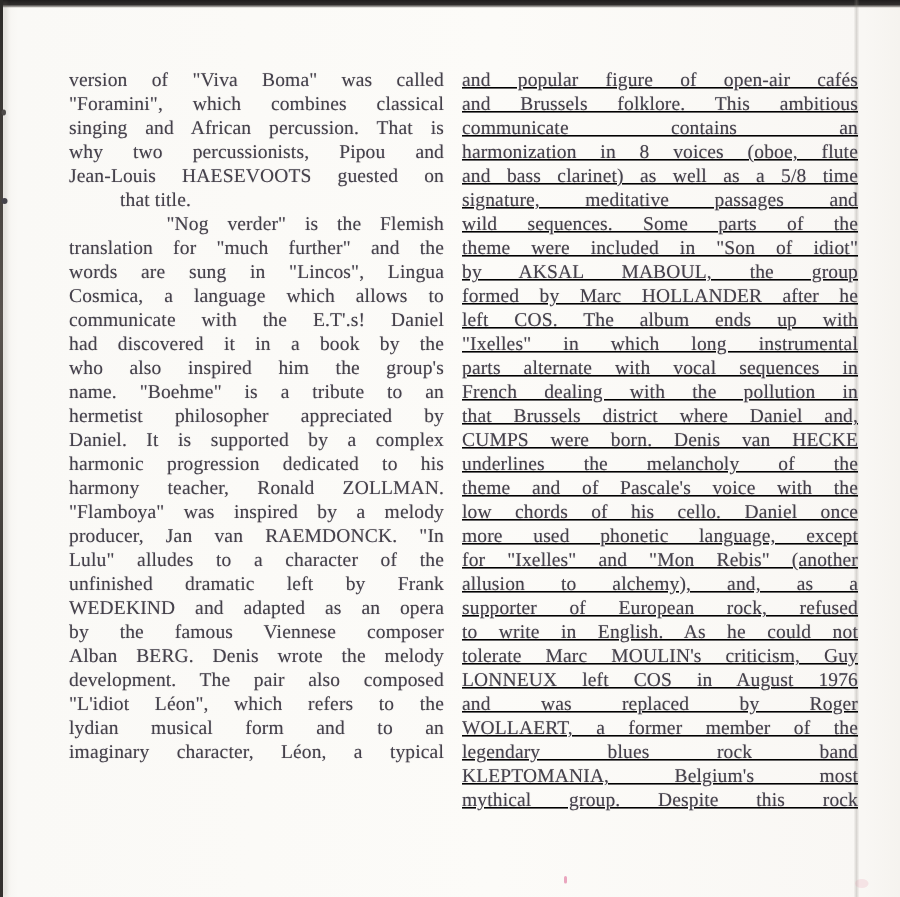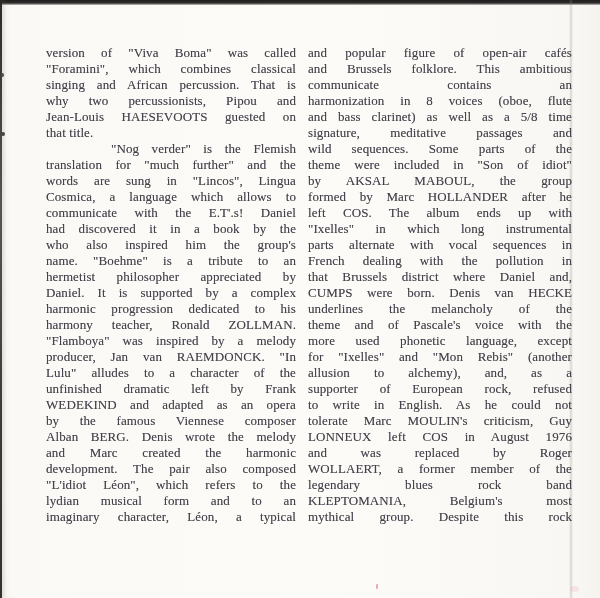--- a/index.html
+++ b/index.html
@@ -33,32 +33,32 @@
   .speck-a { left: 1px; top: 73px;  width: 3px; height: 4px; background: #4e4b49; }
   .speck-b { left: 1px; top: 132px; width: 4px; height: 4px; background: #45434a; }
   .speck-pink-1 { left: 376px; top: 584px; width: 2px; height: 5px; background: rgba(224,121,160,0.65); border-radius: 1px; }
   .speck-pink-2 { left: 570px; top: 586px; width: 9px; height: 6px; background: rgba(232,150,172,0.20); }
   
   .text-columns {
     position: absolute; left: 46px; top: 45px;
     display: flex; gap: 12px;
   }
   .column { width: 250px; }
-  .column-right { width: 264px; }
+  .column-right { width: 264px; text-decoration: underline; }
   .line {
     height: 16px; line-height: 16px;
     font-size: 13px;
     color: rgba(63, 58, 69, 0.94);
     text-shadow: 0 0 0.6px rgba(63,58,69,0.45);
     text-align: justify;
     text-align-last: justify;
     letter-spacing: 0.1px;
   }
   .line.indent { padding-left: 65px; }
-  .line.para-end { text-align-last: left; }
+  .line.para-end { text-align-last: left; margin-left: 34px; }
 </style>
 </head>
 <body>
 
 <div class="page">
   <div class="edge-top"></div>
   <div class="edge-left"></div>
   <div class="crease-right"></div>
   <div class="speck speck-a"></div>
   <div class="speck speck-b"></div>
@@ -85,21 +85,20 @@
         <div class="line">Daniel. It is supported by a complex</div>
         <div class="line">harmonic progression dedicated to his</div>
         <div class="line">harmony teacher, Ronald ZOLLMAN.</div>
         <div class="line">"Flamboya" was inspired by a melody</div>
         <div class="line">producer, Jan van RAEMDONCK. "In</div>
         <div class="line">Lulu" alludes to a character of the</div>
         <div class="line">unfinished dramatic left by Frank</div>
         <div class="line">WEDEKIND and adapted as an opera</div>
         <div class="line">by the famous Viennese composer</div>
         <div class="line">Alban BERG. Denis wrote the melody</div>
-        <div class="line">and Marc created the harmonic</div>
         <div class="line">development. The pair also composed</div>
         <div class="line">"L'idiot Léon", which refers to the</div>
         <div class="line">lydian musical form and to an</div>
         <div class="line">imaginary character, Léon, a typical</div>
       </div>
     <div class="column column-right">
         <div class="line">and popular figure of open-air cafés</div>
         <div class="line">and Brussels folklore. This ambitious</div>
         <div class="line">communicate contains an</div>
         <div class="line">harmonization in 8 voices (oboe, flute</div>
@@ -110,20 +109,21 @@
         <div class="line">by AKSAL MABOUL, the group</div>
         <div class="line">formed by Marc HOLLANDER after he</div>
         <div class="line">left COS. The album ends up with</div>
         <div class="line">"Ixelles" in which long instrumental</div>
         <div class="line">parts alternate with vocal sequences in</div>
         <div class="line">French dealing with the pollution in</div>
         <div class="line">that Brussels district where Daniel and,</div>
         <div class="line">CUMPS were born. Denis van HECKE</div>
         <div class="line">underlines the melancholy of the</div>
         <div class="line">theme and of Pascale's voice with the</div>
+        <div class="line">low chords of his cello. Daniel once</div>
         <div class="line">more used phonetic language, except</div>
         <div class="line">for "Ixelles" and "Mon Rebis" (another</div>
         <div class="line">allusion to alchemy), and, as a</div>
         <div class="line">supporter of European rock, refused</div>
         <div class="line">to write in English. As he could not</div>
         <div class="line">tolerate Marc MOULIN's criticism, Guy</div>
         <div class="line">LONNEUX left COS in August 1976</div>
         <div class="line">and was replaced by Roger</div>
         <div class="line">WOLLAERT, a former member of the</div>
         <div class="line">legendary blues rock band</div>

